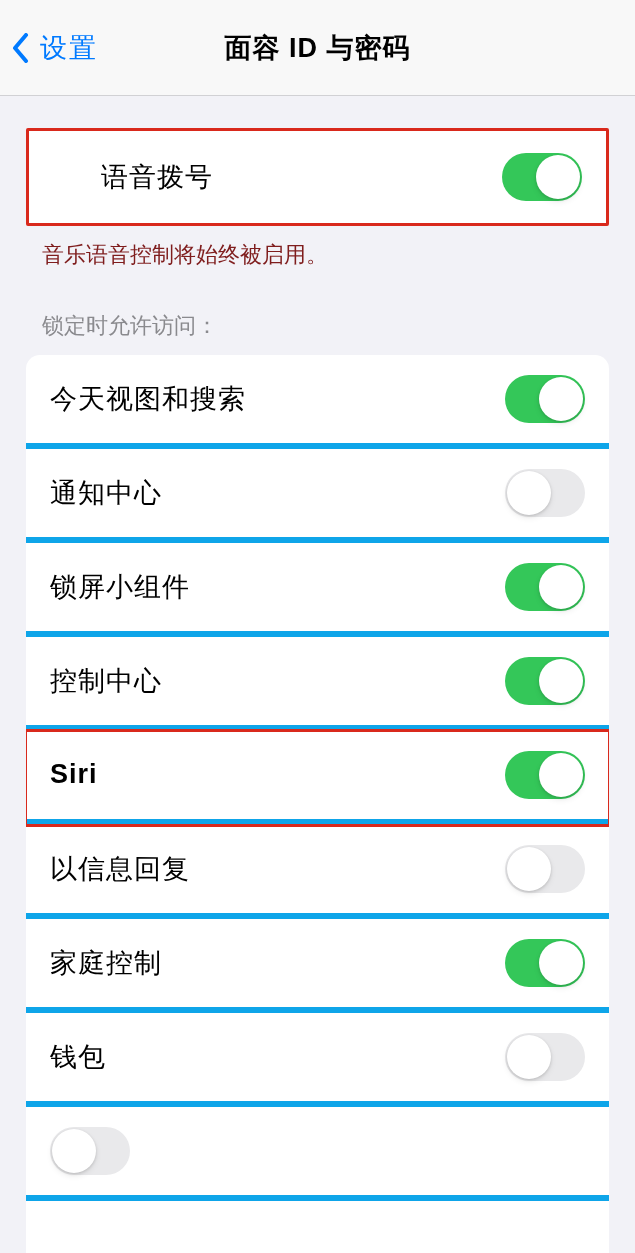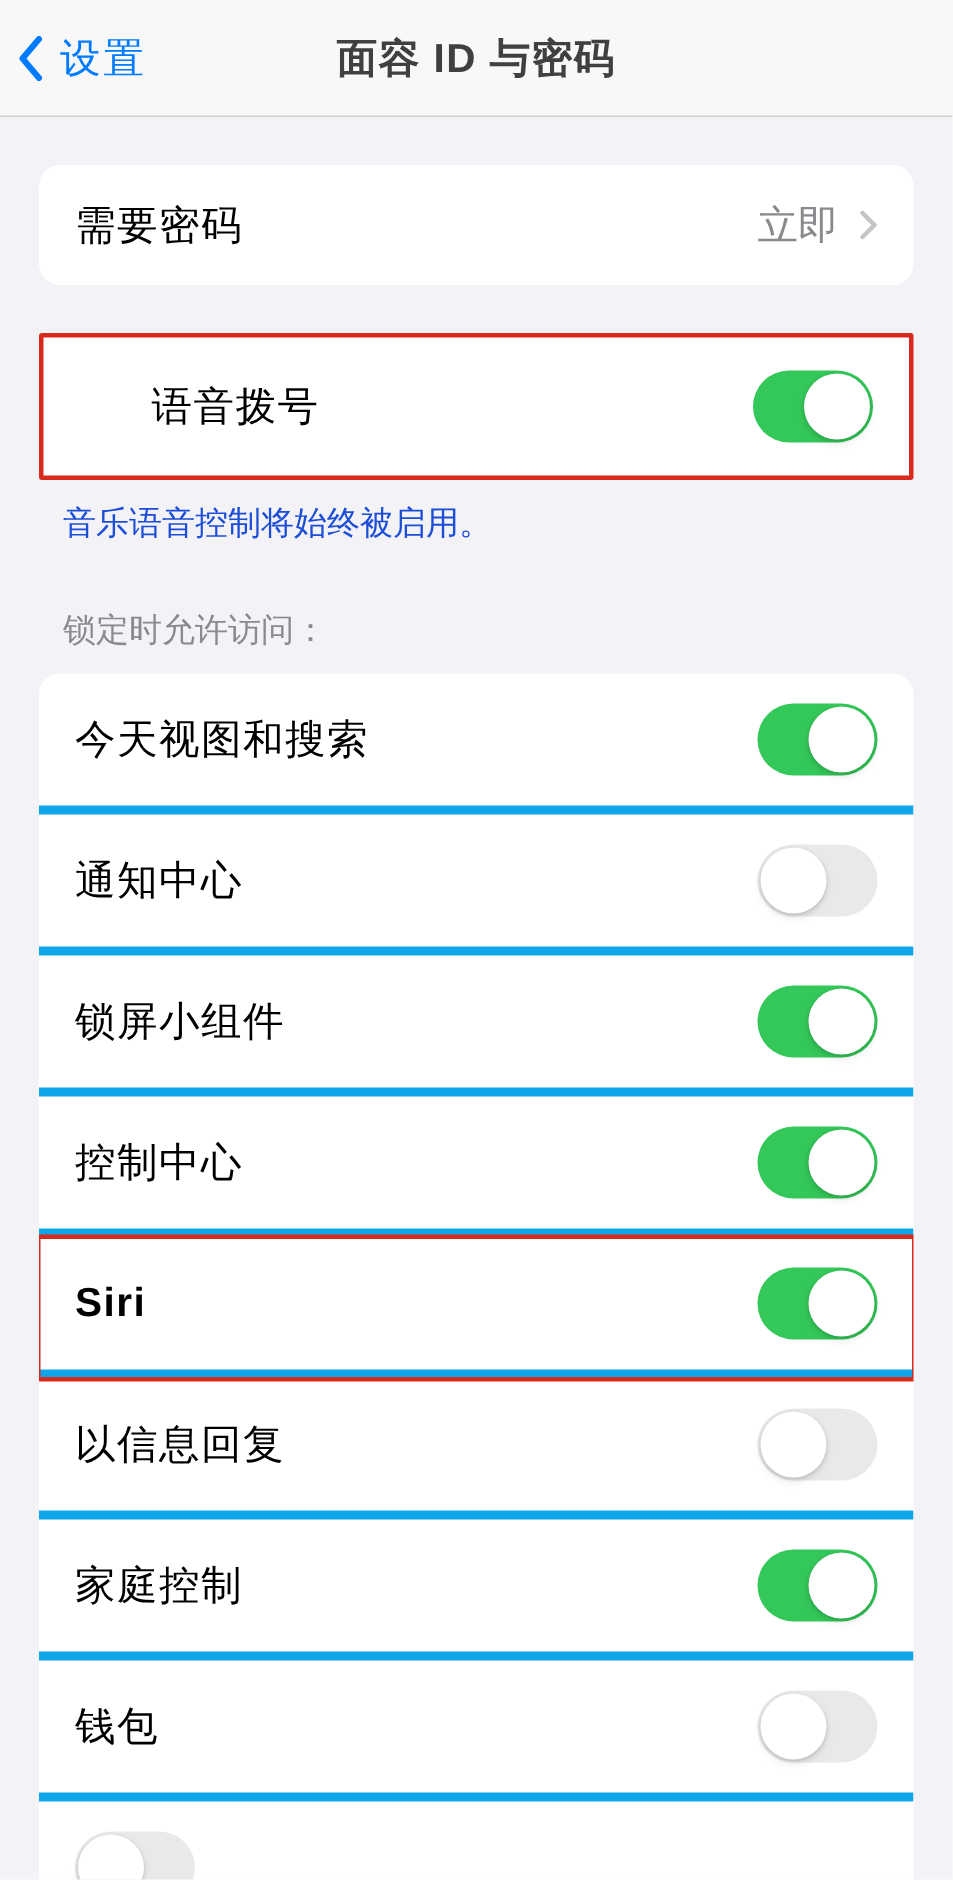--- a/index.html
+++ b/index.html
@@ -9,21 +9,21 @@
       -webkit-font-smoothing: antialiased;
     }
     body {
       width: 635px;
       height: 1253px;
       background: #f2f2f7;
       font-family: -apple-system, "Helvetica Neue", "PingFang SC", sans-serif;
       overflow: hidden;
     }
     .header {
-      height: 78px;
+      height: 96px;
       background: #f8f8f8;
       border-bottom: 1px solid #d1d1d4;
       display: flex;
       align-items: center;
       position: relative;
     }
     .back-button {
       display: flex;
       align-items: center;
       padding-left: 12px;
@@ -39,21 +39,21 @@
       font-size: 27px;
       color: #007aff;
       letter-spacing: 2px;
     }
     .header-title {
       position: absolute;
       left: 50%;
       transform: translateX(-50%);
       font-size: 27px;
       font-weight: 600;
-      color: #404040;
+      color: #000000;
       letter-spacing: 1px;
     }
     .content {
       padding: 0;
     }
     .group {
       margin: 32px 26px 0 26px;
       background: #fff;
       border-radius: 14px;
       overflow: hidden;
@@ -121,21 +121,21 @@
       box-shadow: 0 1px 3px rgba(0,0,0,0.15), 0 3px 6px rgba(0,0,0,0.08);
     }
     .toggle.on .toggle-knob {
       right: 2px;
     }
     .toggle.off .toggle-knob {
       left: 2px;
     }
     .footer-text {
       font-size: 22px;
-      color: #1d4ed8;
+      color: #7f1d1d;
       padding: 14px 42px 0 42px;
       line-height: 1.4;
     }
     .section-header {
       font-size: 22px;
       color: #8a8a8e;
       padding: 40px 42px 0px 42px;
     }
     .group.access-group {
       margin-top: 14px;
@@ -153,31 +153,20 @@
     <svg class="back-chevron" viewBox="0 0 18 30" fill="none">
       <polyline points="14,2 3,15 14,28" stroke="#007aff" stroke-width="4" stroke-linecap="round" stroke-linejoin="round"></polyline>
     </svg>
     <span class="back-label">设置</span>
   </div>
   <div class="header-title">面容 ID 与密码</div>
 </div>
 
 <div class="content">
 
-  <div class="group">
-    <div class="row">
-      <span class="row-label">需要密码</span>
-      <div class="row-right">
-        <span class="row-value">立即</span>
-        <svg class="chevron-right" viewBox="0 0 12 20" fill="none">
-          <polyline points="2,2 10,10 2,18" stroke="#c5c5c8" stroke-width="3" stroke-linecap="round" stroke-linejoin="round"></polyline>
-        </svg>
-      </div>
-    </div>
-  </div>
 
   <div class="group highlight">
     <div class="row">
       <span class="row-label">语音拨号</span>
       <div id="voice-dial-toggle" class="toggle on">
         <div class="toggle-knob"></div>
       </div>
     </div>
   </div>
   <div class="footer-text">音乐语音控制将始终被启用。</div>

